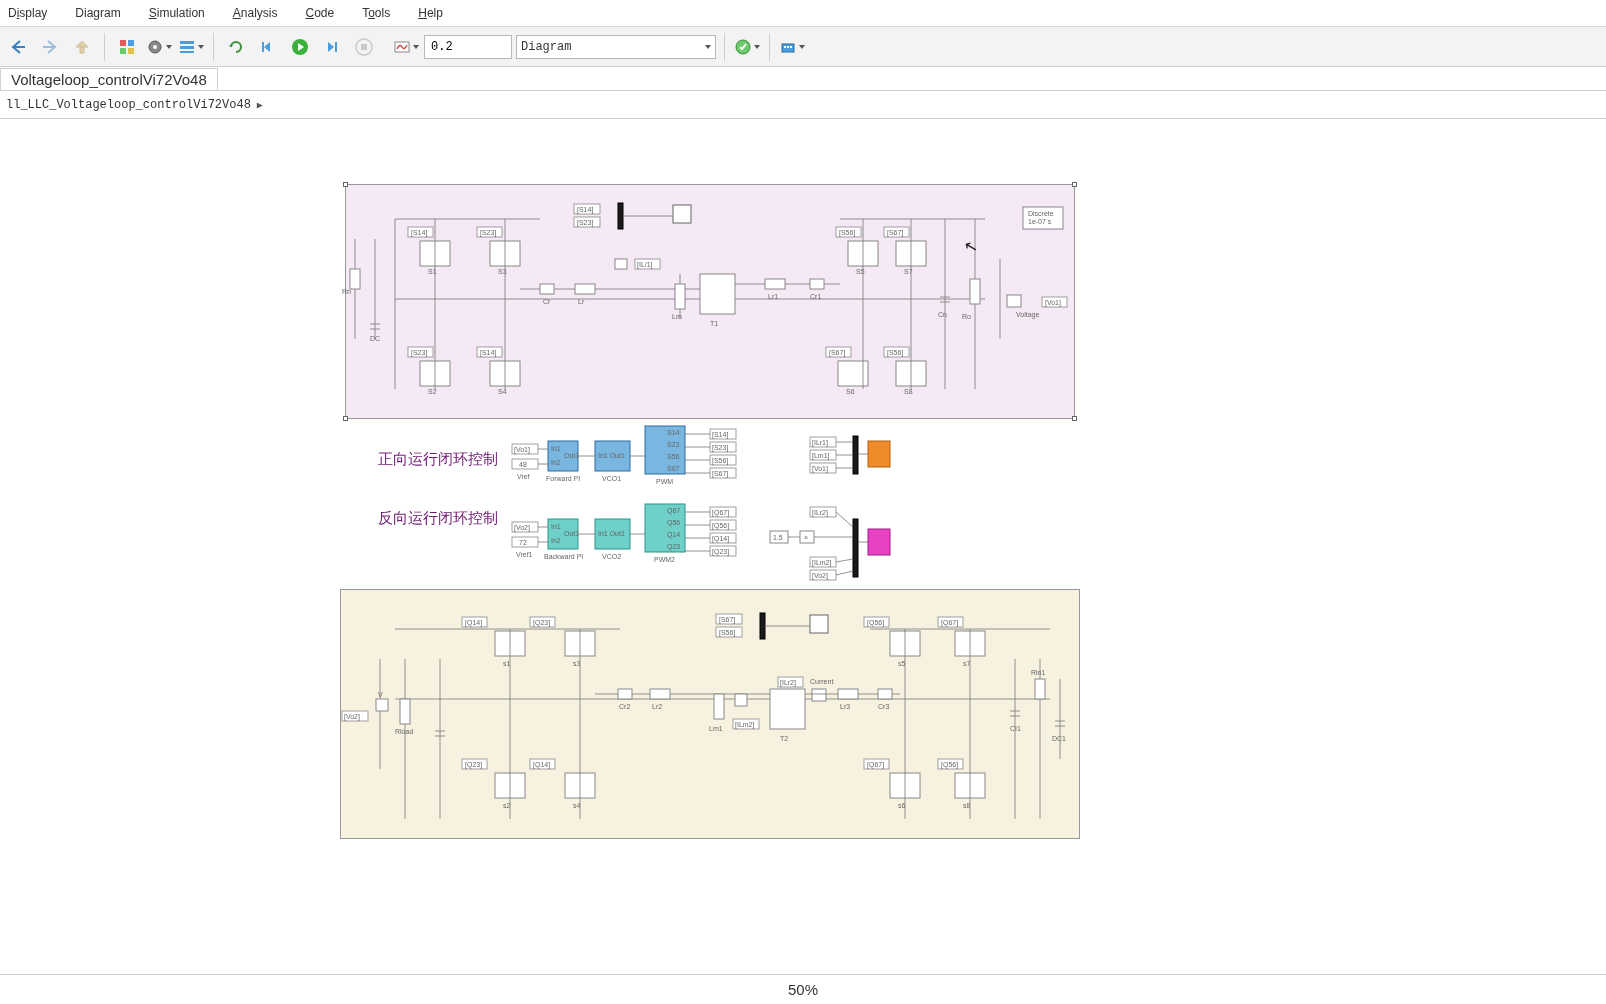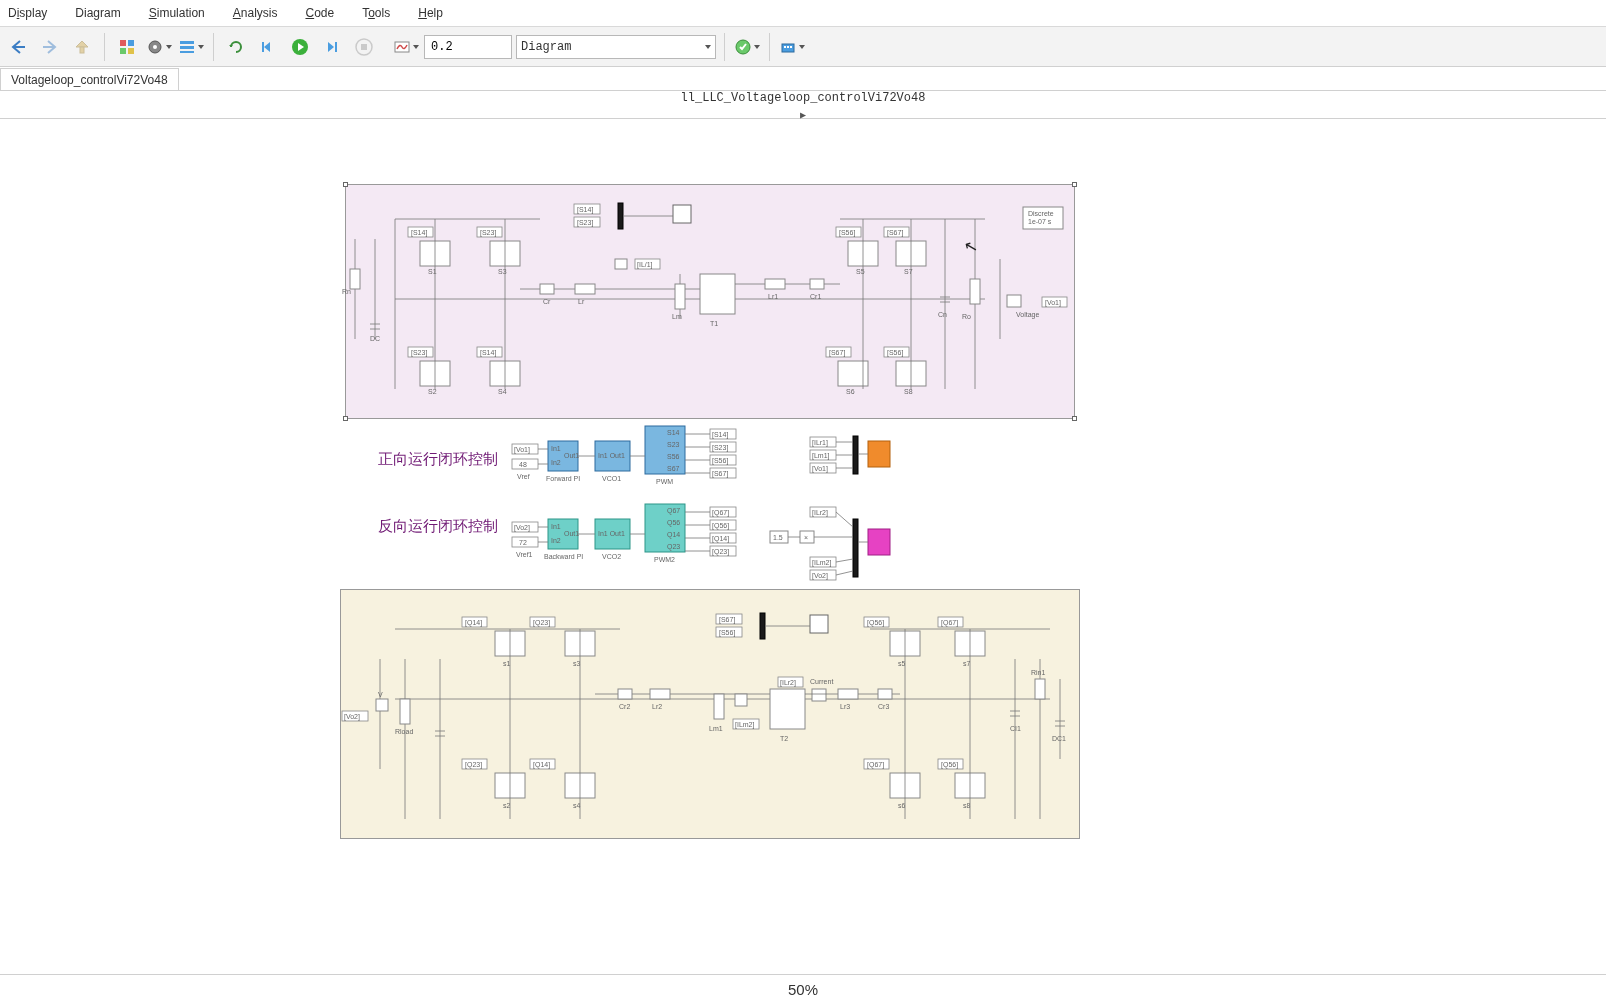--- a/index.html
+++ b/index.html
@@ -14,24 +14,24 @@
     .toolbar { height: 40px; border-bottom: 1px solid #d0d0d0; background: #f3f3f3; display: flex; align-items: center; gap: 4px; padding: 0 4px; }
     .toolbar .group-sep { width: 1px; height: 28px; background: #cfcfcf; margin: 0 4px; }
     .tbtn { width: 28px; height: 28px; border: 1px solid transparent; border-radius: 3px; background: transparent; display: flex; align-items: center; justify-content: center; }
     .tbtn svg { width: 18px; height: 18px; }
     .caret { display: inline-block; width: 0; height: 0; border-left: 3px solid transparent; border-right: 3px solid transparent; border-top: 4px solid #555; vertical-align: middle; margin-left: 2px; }
     .stop-input { width: 88px; height: 24px; border: 1px solid #b8b8b8; background: #fff; font-family: "Courier New", monospace; font-size: 12px; padding: 0 6px; }
     .mode-select { width: 200px; height: 24px; border: 1px solid #b8b8b8; background: #fff; font-family: "Courier New", monospace; font-size: 12px; padding: 0 4px; display: flex; align-items: center; justify-content: space-between; }
 
     
     .tabbar { height: 24px; border-bottom: 1px solid #d0d0d0; display: flex; }
-    .tab { border: 1px solid #d0d0d0; border-bottom: none; background: #fff; padding: 2px 10px; font-size: 12px; display: flex; align-items: center; margin-top: 1px; }
-
-    
-    .breadcrumb { height: 28px; border-bottom: 1px solid #d0d0d0; display: flex; align-items: center; padding: 0 6px; gap: 4px; font-family: "Courier New", monospace; font-size: 12px; flex-direction: column; }
+    .tab { border: 1px solid #d0d0d0; border-bottom: none; background: #fff; padding: 2px 10px; font-size: 15px; display: flex; align-items: center; margin-top: 1px; }
+
+    
+    .breadcrumb { height: 28px; border-bottom: 1px solid #d0d0d0; display: flex; align-items: center; padding: 0 6px; gap: 4px; font-family: "Courier New", monospace; font-size: 12px; }
     .breadcrumb .bc-arrow { font-size: 10px; color: #555; margin: 0 2px; }
     .breadcrumb .bc-arrow.rt { font-size: 10px; }
 
     
     .canvas { position: absolute; top: 119px; left: 0; right: 0; bottom: 30px; background: #fff; overflow: hidden; }
 
     
     .statusbar { position: absolute; bottom: 0; left: 0; right: 0; height: 30px; border-top: 1px solid #d0d0d0; display: flex; align-items: center; justify-content: center; font-size: 15px; }
 
     
@@ -40,21 +40,21 @@
     .subsystem-bg-top .handle { position: absolute; width: 5px; height: 5px; background: #fff; border: 1px solid #666; }
     .subsystem-bg-top .h1 { left: -3px; top: -3px; }
     .subsystem-bg-top .h2 { right: -3px; top: -3px; }
     .subsystem-bg-top .h3 { left: -3px; bottom: -3px; }
     .subsystem-bg-top .h4 { right: -3px; bottom: -3px; }
 
     .subsystem-bg-bottom { position: absolute; left: 340px; top: 470px; width: 740px; height: 250px; background: #f7f2df; border: 1px solid #999; }
 
     .control-label { font-family: "SimSun", serif; font-size: 15px; color: #701a75; position: absolute; }
     .control-label.fwd { left: 378px; top: 331px; }
-    .control-label.bwd { left: 378px; top: 398px; text-align: center; }
+    .control-label.bwd { left: 378px; top: 390px; text-align: center; }
 
     .annotation-box { position: absolute; left: 919px; top: 343px; width: 200px; height: 90px; background: #dbe0f1; border: 1px solid #8e98c4; padding: 10px 8px; font-family: "SimSun", serif; font-size: 12px; line-height: 1.4; }
 
     
     .schematic-svg { position: absolute; inset: 0; }
     .small-block { fill: #fff; stroke: #888; stroke-width: 1; }
     .wire { stroke: #777; stroke-width: 0.8; fill: none; }
     .lbl { font: 7px "Arial"; fill: #666; }
     .blue-block { fill: #7ab7e0; stroke: #2c6a9e; }
     .teal-block { fill: #6ed0c8; stroke: #2c9588; }

